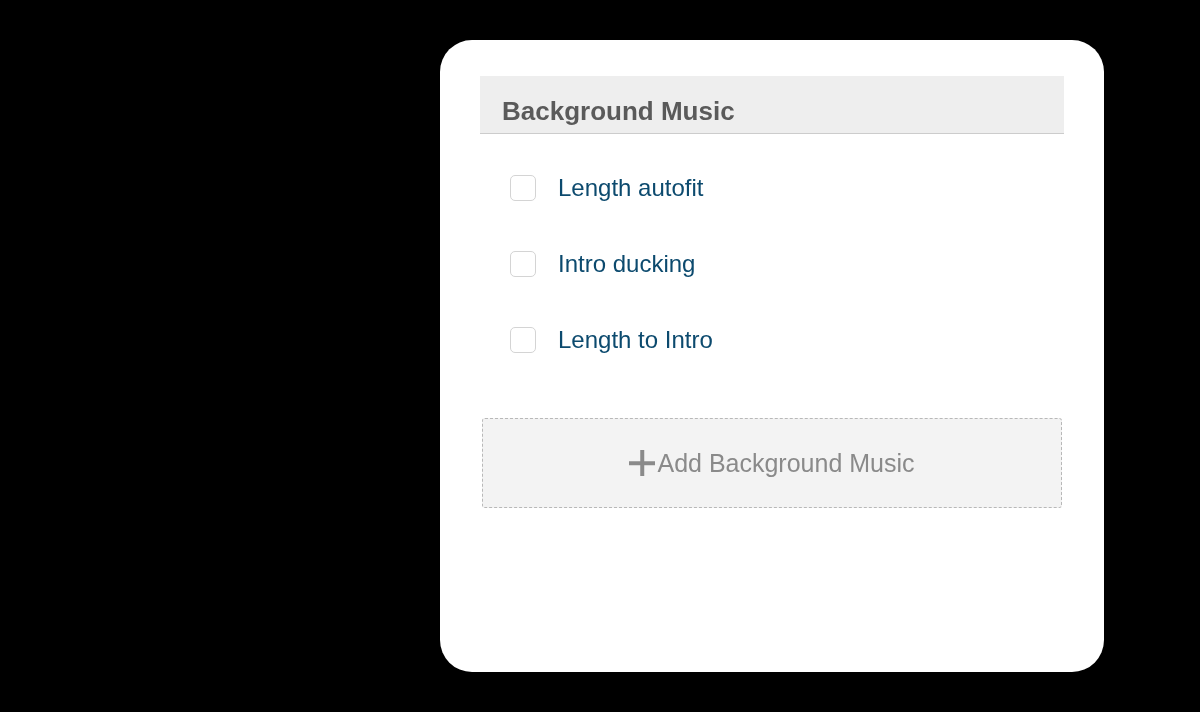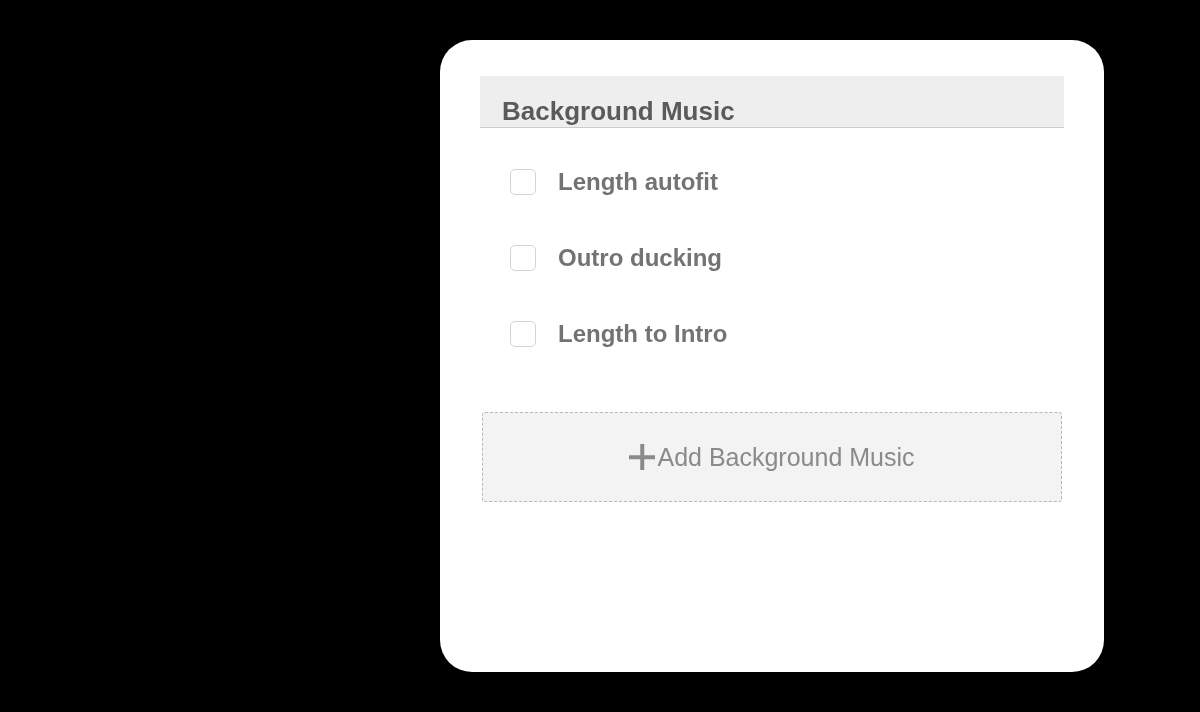--- a/index.html
+++ b/index.html
@@ -23,21 +23,21 @@
       width: 664px;
       height: 632px;
       background: #ffffff;
       border-radius: 32px;
       box-shadow: 0 12px 40px rgba(0, 0, 0, 0.45);
       padding: 36px 40px 40px 40px;
     }
     
     .section-header {
       background: #eeeeee;
-      padding: 20px 22px 0 22px;
+      padding: 20px 22px 6px 22px;
       border-bottom: 1px solid #cccccc;
     }
     
     .section-title {
       font-size: 26px;
       font-weight: 600;
       color: #5a5a5a;
     }
     
     .options {
@@ -56,22 +56,22 @@
       border: 1.5px solid #d4d4d4;
       border-radius: 5px;
       background: #ffffff;
       margin-right: 22px;
       flex-shrink: 0;
       cursor: pointer;
     }
     
     .checkbox-label {
       font-size: 24px;
-      color: #737373;
-      font-weight: 700;
+      color: #0c4a6e;
+      font-weight: 400;
     }
     
     .add-button {
       margin: 6px 2px 0 2px;
       height: 90px;
       background: #f3f3f3;
       border: 1.5px dashed #b8b8b8;
       border-radius: 3px;
       display: flex;
       align-items: center;
@@ -127,21 +127,21 @@
 
   <div class="options">
 
     <div class="checkbox-row">
       <div class="checkbox"></div>
       <span class="checkbox-label">Length autofit</span>
     </div>
 
     <div class="checkbox-row">
       <div class="checkbox"></div>
-      <span class="checkbox-label">Outro ducking</span>
+      <span class="checkbox-label">Intro ducking</span>
     </div>
 
     <div class="checkbox-row">
       <div class="checkbox"></div>
       <span class="checkbox-label">Length to Intro</span>
     </div>
 
 
   </div>
 

